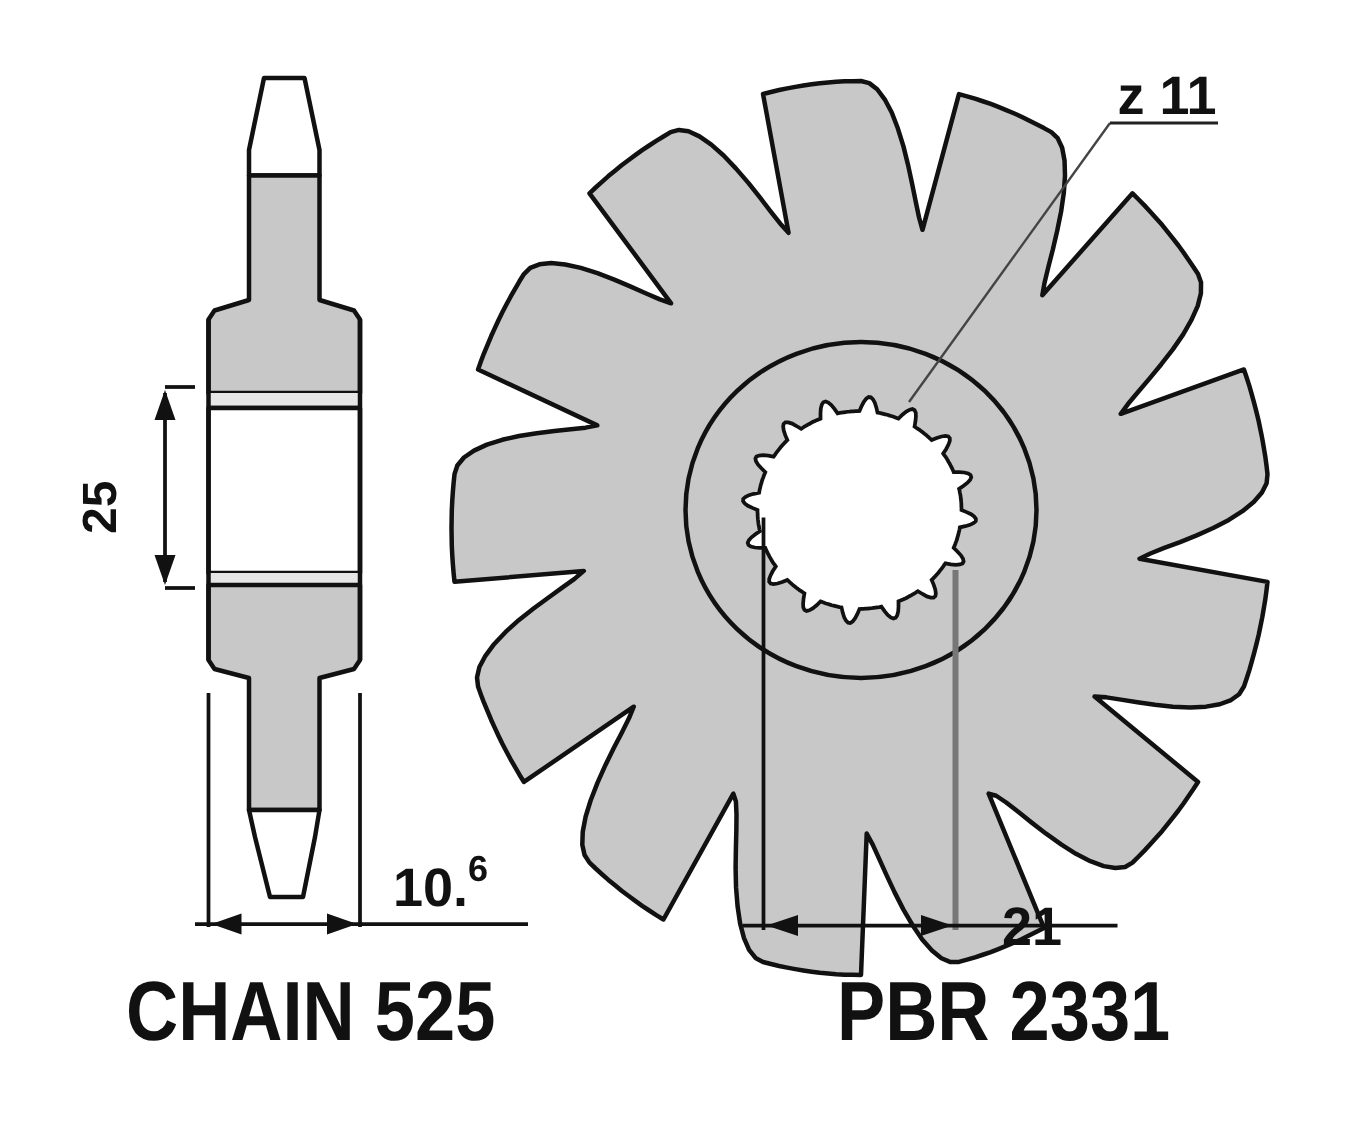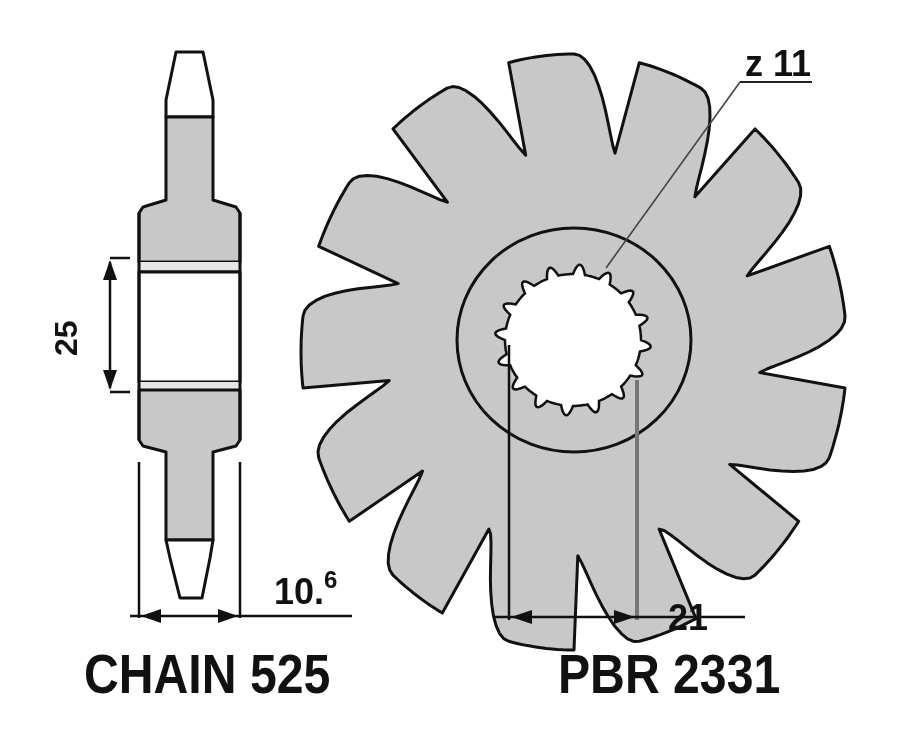--- a/index.html
+++ b/index.html
@@ -68,21 +68,21 @@
   </g>
 
   <g stroke="#444" stroke-width="1.6" fill="none">
     <line x1="606" y1="268" x2="740" y2="82"></line>
     <line x1="740" y1="82" x2="812" y2="82" stroke="#222" stroke-width="2"></line>
   </g>
 </svg>
 
 <div class="lbl dim" style="left:50px; top:306px; font-size:32px; transform:rotate(-90deg); transform-origin:left top; top:356px;">25</div>
 
-<div class="lbl dim" style="left:262px; top:574px;margin-left:12px;">
+<div class="lbl dim" style="left:262px; top:574px;">
   <span>10.</span><span class="sup">6</span>
 </div>
 
 <div class="lbl dim" style="left:668px; top:600px;">21</div>
 
 <div class="lbl" style="left:745px; top:46px; font-size:36px;">z 11</div>
 
 <div class="lbl big" style="left:84px; top:646px;">CHAIN 525</div>
 
 <div class="lbl big" style="left:558px; top:646px;">PBR 2331</div>

